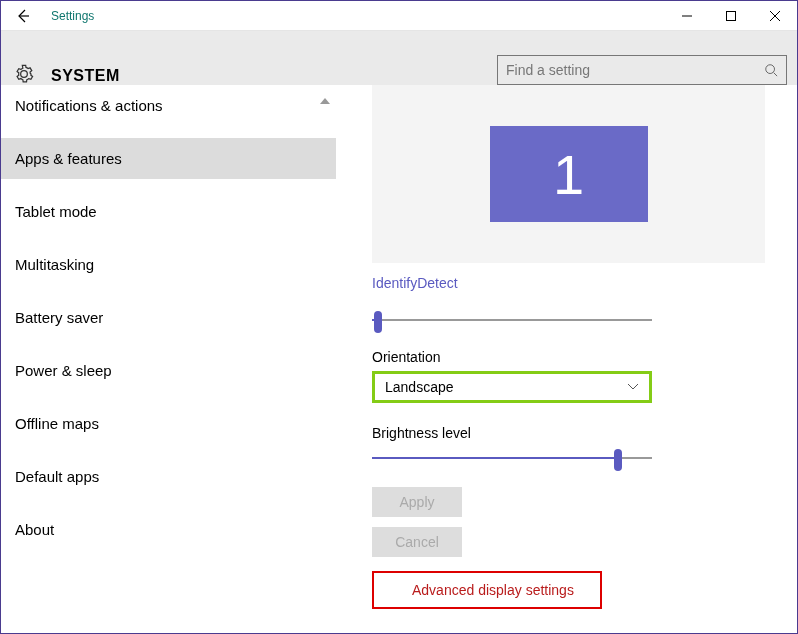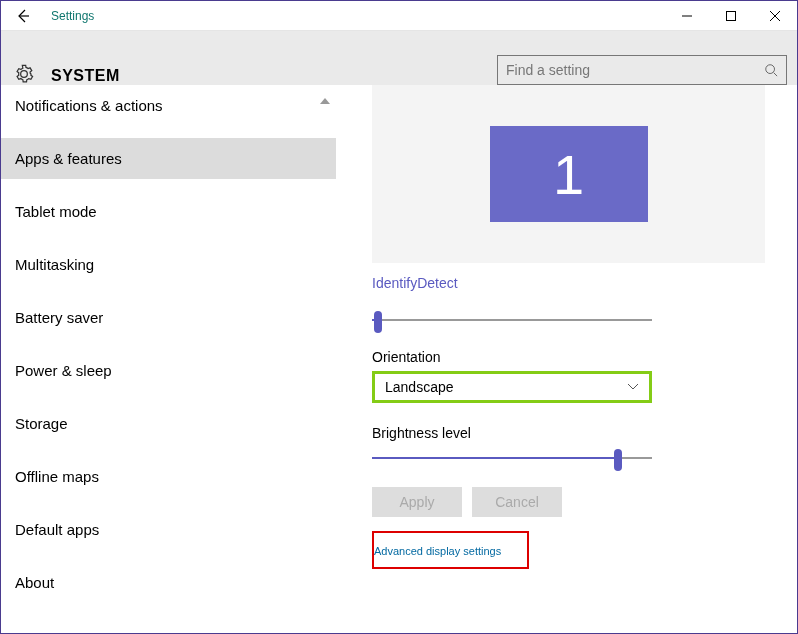--- a/index.html
+++ b/index.html
@@ -178,40 +178,42 @@
       padding: 0 10px;
       font-size: 14px;
       margin-bottom: 22px;
       cursor: pointer;
       justify-content: space-between;
     }
     .button-row {
       display: flex;
       gap: 10px;
       margin: 8px 0 14px;
+      flex-direction: column;
     }
     .btn {
       width: 90px; height: 30px;
       background: #ddd;
       color: #aaa;
       border: none;
       display: flex;
       align-items: center;
       justify-content: center;
       font-size: 14px;
     }
     .highlight-box {
       border: 2px solid #d00;
       display: inline-block;
       padding: 8px 26px 8px 0;
     }
     .adv-link {
-      color: #0369a1;
-      font-size: 11px;
-      cursor: pointer;
+      color: #b91c1c;
+      font-size: 14px;
+      cursor: pointer;
+      margin-left: 38px;
     }
   </style>
 </head>
 <body>
 
 <div class="titlebar">
   <div class="back-btn">
     <svg width="16" height="16" viewBox="0 0 16 16">
         <path d="M10 2 L4 8 L10 14" stroke="#000" stroke-width="1.2" fill="none"></path>
         <path d="M4 8 H14" stroke="#000" stroke-width="1.2"></path>
@@ -261,21 +263,20 @@
           <path d="M0 6 L5 0 L10 6" fill="#999"></path>
         </svg>
     </div>
     <div class="sidebar-list" id="sidebar-list">
         <div class="sidebar-item">Notifications &amp; actions</div>
         <div class="sidebar-item selected">Apps &amp; features</div>
         <div class="sidebar-item">Tablet mode</div>
         <div class="sidebar-item">Multitasking</div>
         <div class="sidebar-item">Battery saver</div>
         <div class="sidebar-item">Power &amp; sleep</div>
-        <div class="sidebar-item">Storage</div>
         <div class="sidebar-item">Offline maps</div>
         <div class="sidebar-item">Default apps</div>
         <div class="sidebar-item">About</div>
       </div>
   </div>
 
   <div class="main">
     <div class="display-preview">
       <div class="monitor-block">1</div>
     </div>

